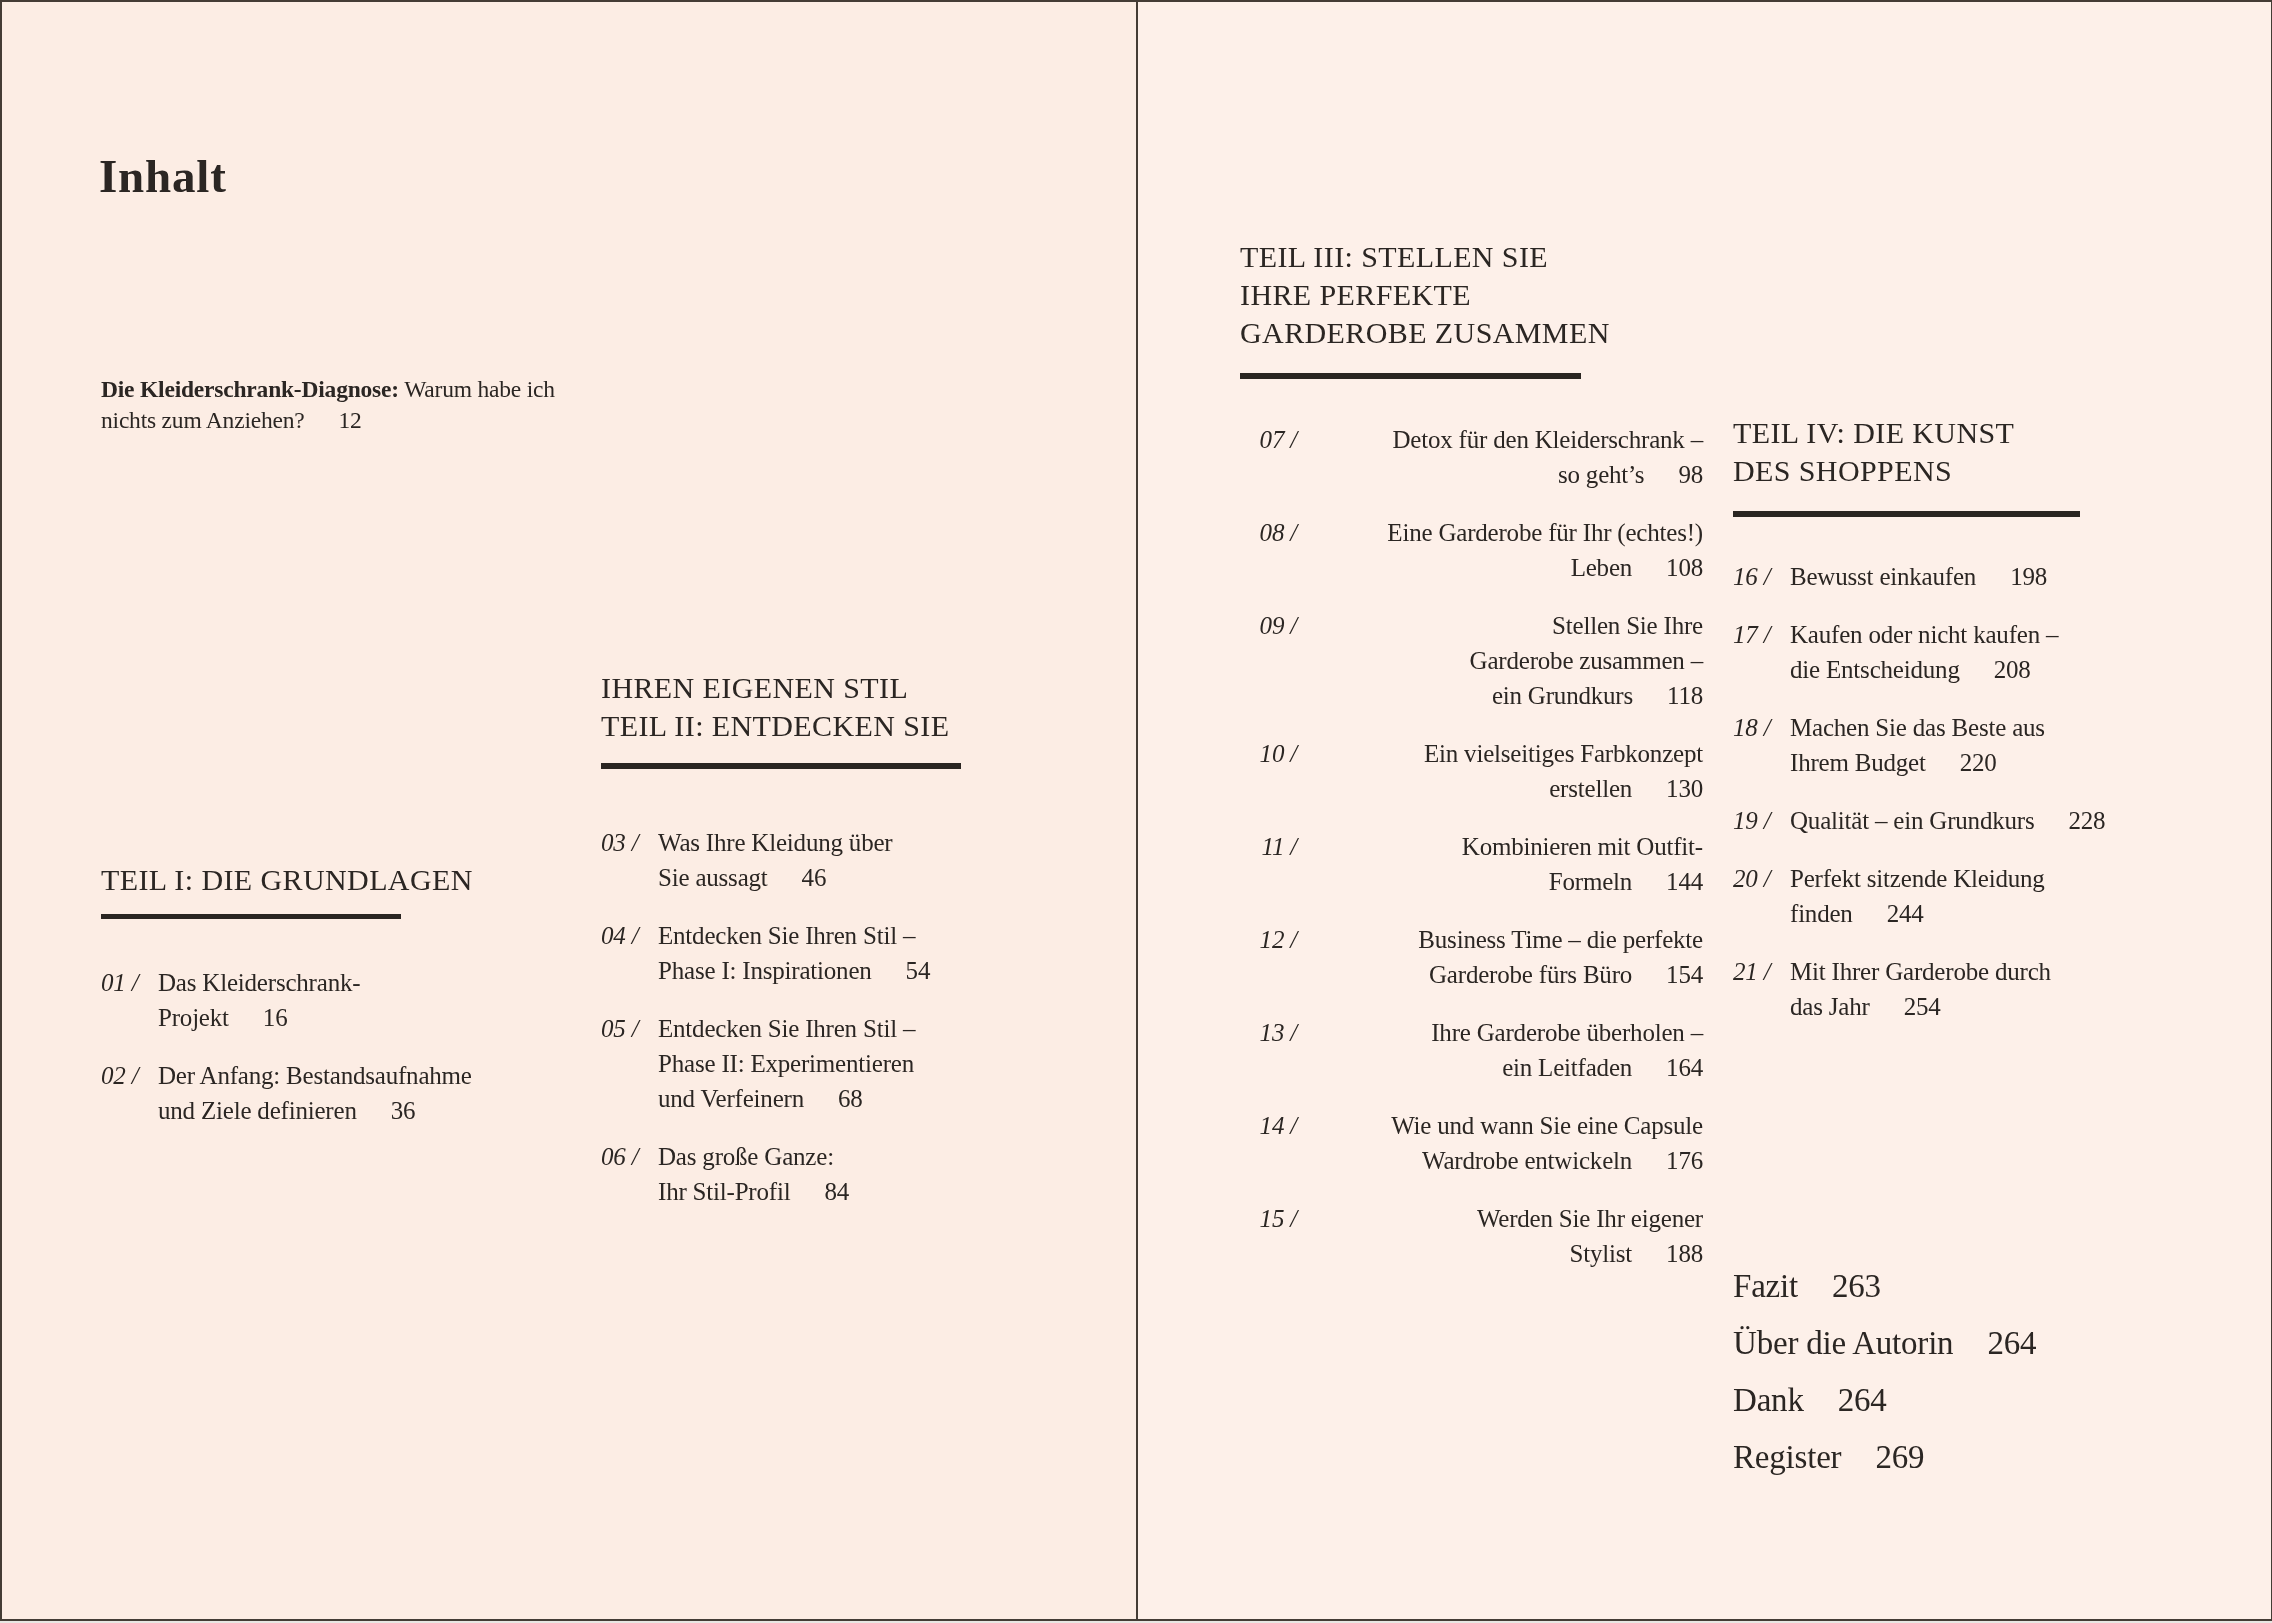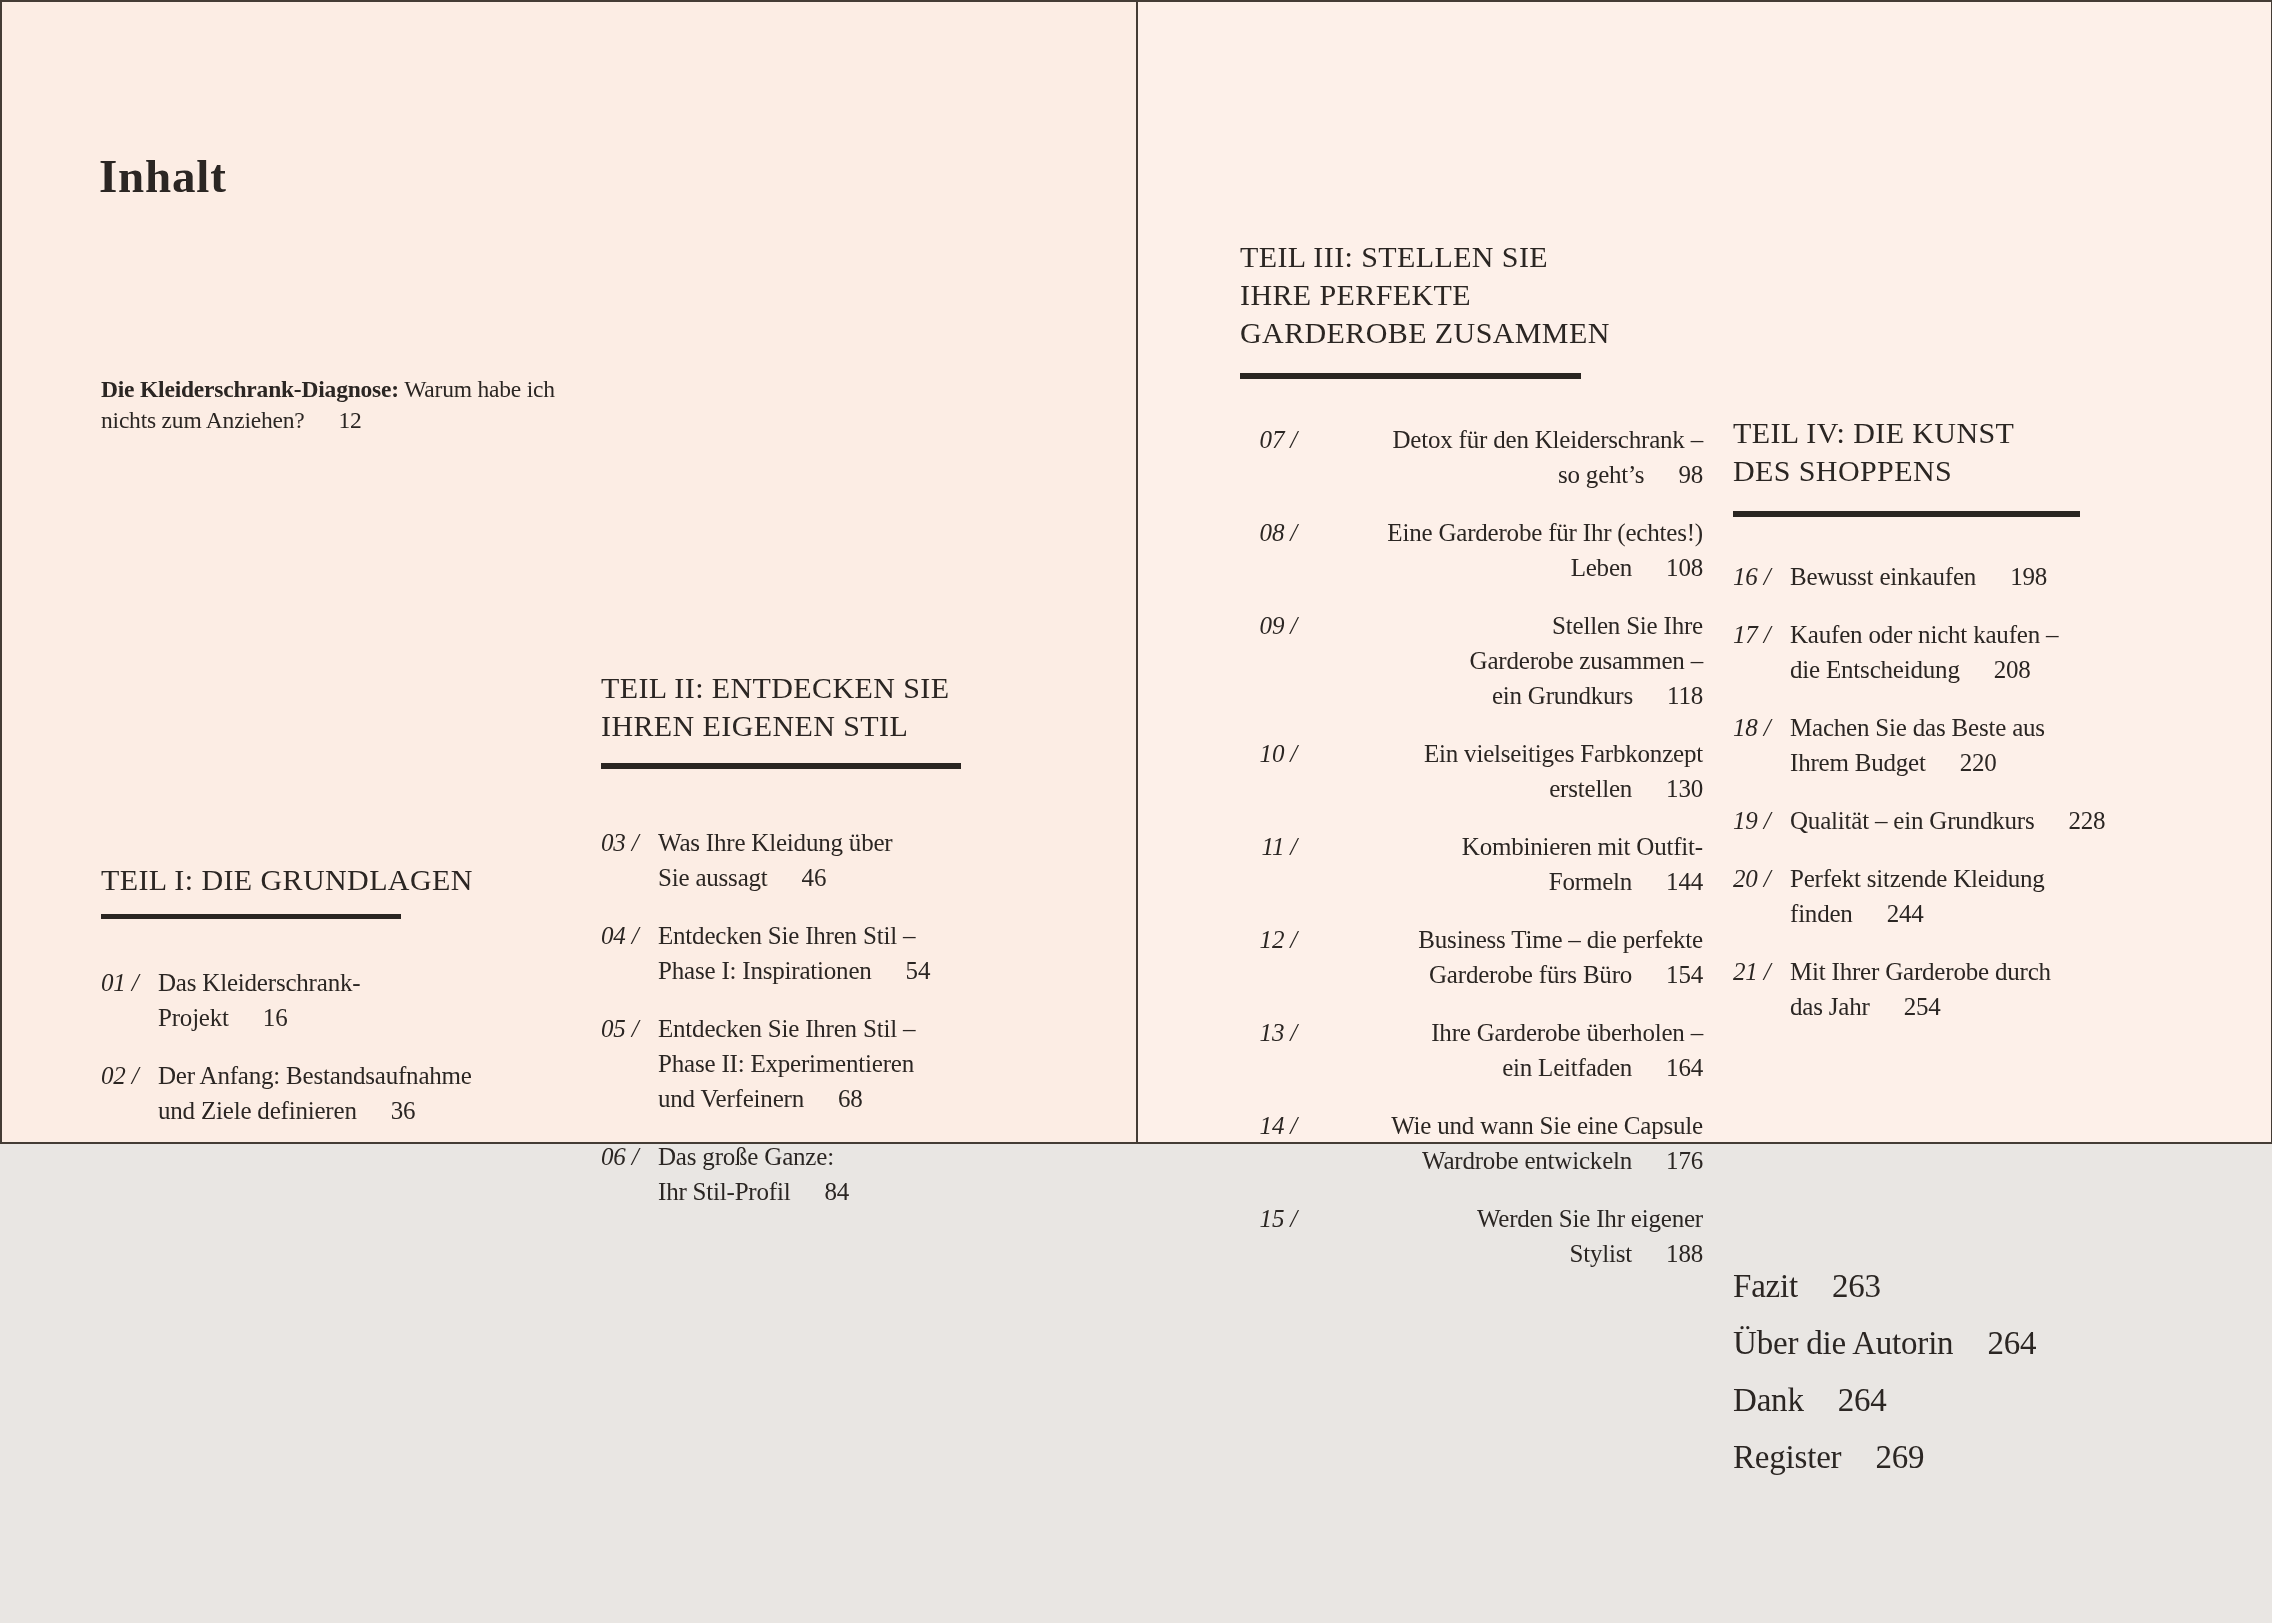--- a/index.html
+++ b/index.html
@@ -4,21 +4,21 @@
 <style>
   html,body{margin:0;padding:0;}
   body{
     width:2273px;height:1623px;position:relative;
     background:#e9e6e3;
     font-family:"Liberation Serif","DejaVu Serif",serif;
     color:var(--ink,#2b2623);
     overflow:hidden;
   }
   .book{
-    position:absolute;left:0;top:0;width:2273px;height:1144px;
+    position:absolute;left:0;top:0;width:2273px;height:1621px;
     box-sizing:border-box;
     border:2.4px solid var(--frame,#453d36);
     background:var(--paper,#fdf0e8);
   }
   .page{position:absolute;top:0;height:100%;}
   .page-left{left:0;width:1135px;background:var(--paper_left,#fcede4);}
   .page-right{left:1135px;right:0;background:var(--paper,#fdf0e9);}
   .divider{position:absolute;left:1134px;top:0;width:1.6px;height:100%;background:var(--frame,#3f3933);}
 
   .title{
@@ -110,22 +110,22 @@
           <div class="line"><span>Der Anfang: Bestandsaufnahme</span></div>
             <div class="line"><span>und Ziele definieren</span><span class="pagenum">36</span></div>
           </div>
         </div>
       </div>
   </section>
 
   <section class="section" id="sec-teil2">
     <div class="sec-heading">
 
-    <div class="hline line">TEIL II: ENTDECKEN SIE</div>
-        <div class="hline line">IHREN EIGENEN STIL</div>
+    <div class="hline line">IHREN EIGENEN STIL</div>
+        <div class="hline line">TEIL II: ENTDECKEN SIE</div>
       </div>
     <div class="rule"></div>
     <div class="items">
 
         <div class="item">
           <div class="num">03 /</div>
           <div class="content">
 
           <div class="line"><span>Was Ihre Kleidung über</span></div>
             <div class="line"><span>Sie aussagt</span><span class="pagenum">46</span></div>

